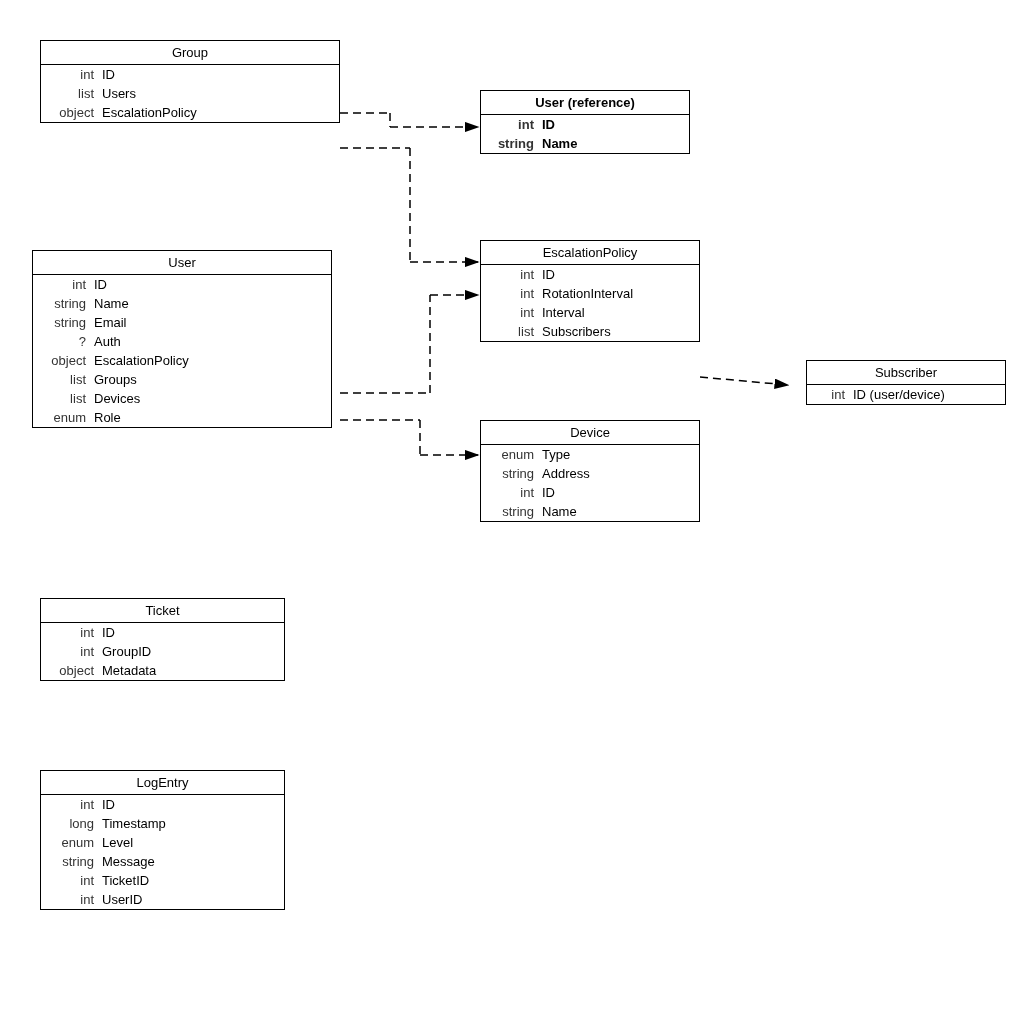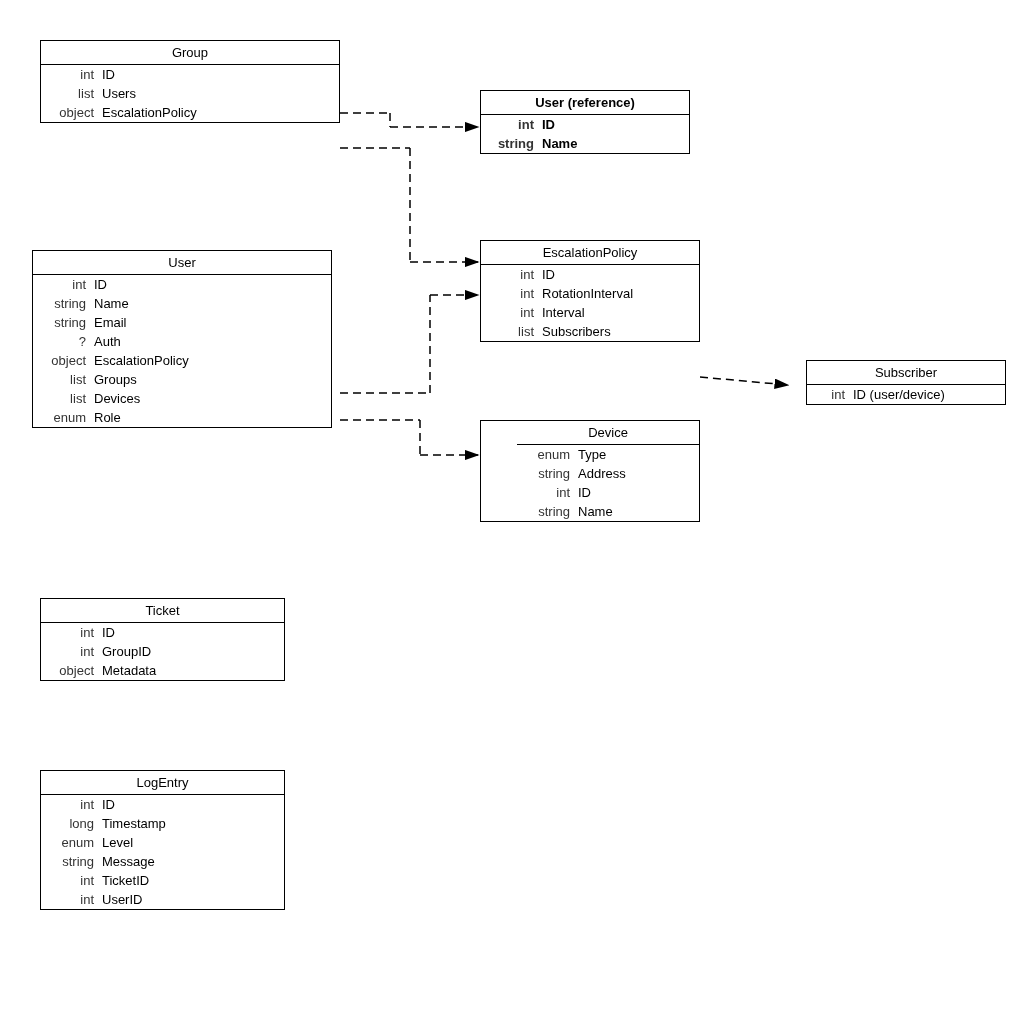--- a/index.html
+++ b/index.html
@@ -163,21 +163,21 @@
   <div class="entity" style="left:790px; top:360px; width:200px;margin-left:16px;">
     <div class="entity-title">Subscriber</div>
     <div class="entity-body">
       <div class="entity-row">
         <span class="type-col" style="min-width:30px;">int</span>
         <span class="name-col">ID (user/device)</span>
       </div>
     </div>
   </div>
 
-  <div class="entity" style="left:480px; top:420px; width:220px;padding-left:36px;">
+  <div class="entity" style="left:480px; top:420px; width:220px;">
     <div class="entity-title">Device</div>
     <div class="entity-body">
       <div class="entity-row">
         <span class="type-col">enum</span>
         <span class="name-col">Type</span>
       </div>
       <div class="entity-row">
         <span class="type-col">string</span>
         <span class="name-col">Address</span>
       </div>

